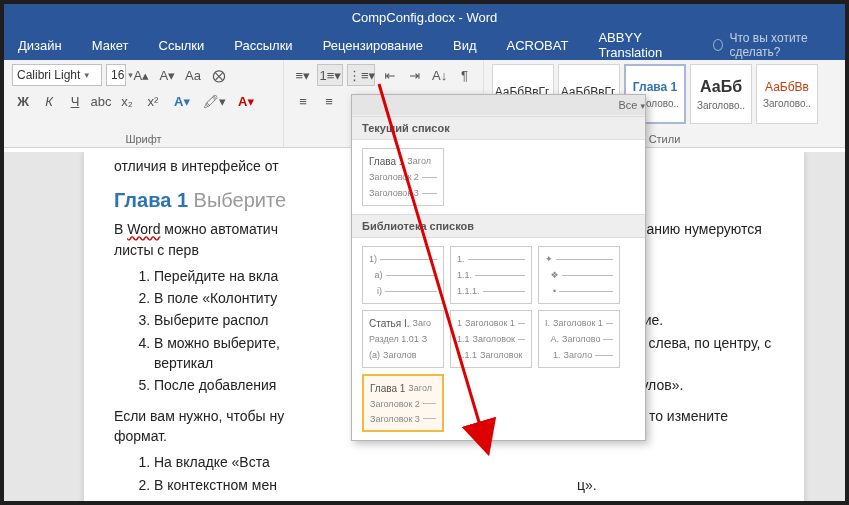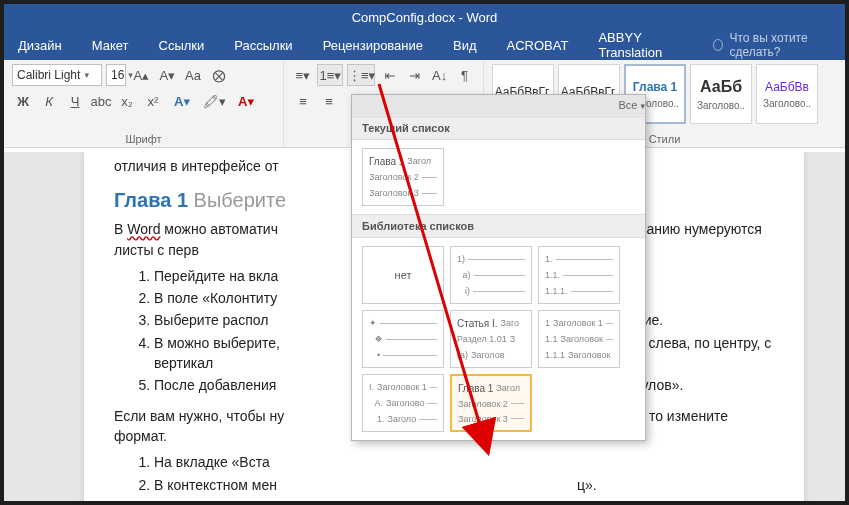--- a/index.html
+++ b/index.html
@@ -145,21 +145,21 @@
       </div>
       <div class="style-box sel">
         <span class="sample blue">Глава 1</span>
         <span>Заголово..</span>
       </div>
       <div class="style-box">
         <span class="sample" style="font-size:16px;font-weight:600">АаБб</span>
         <span>Заголово..</span>
       </div>
       <div class="style-box">
-        <span class="sample" style="color:#6d28d9">АаБбВв</span>
+        <span class="sample" style="color:#c2410c">АаБбВв</span>
         <span>Заголово..</span>
       </div>
     </div>
     <div class="label">Стили</div>
   </div>
 </div>
 
 <div class="docarea">
   <div class="page">
     <p>отличия в интерфейсе от</p>
@@ -208,23 +208,20 @@
         </div>
       <div class="ln">
           <span>Заголовок 3</span>
           <span class="dash"></span>
         </div>
     </div>
   </div>
   <div class="sect">Библиотека списков</div>
   <div class="grid">
     <div class="gbox">
-        <div class="none">нет</div>
-      </div>
-    <div class="gbox">
       <div class="ln">
           <span>1)</span>
           <span class="dash"></span>
         </div>
       <div class="ln">&nbsp;<span>a)</span><span class="dash"></span></div>
       <div class="ln">&nbsp;&nbsp;<span>i)</span><span class="dash"></span></div>
     </div>
     <div class="gbox">
       <div class="ln">
           <span>1.</span>

